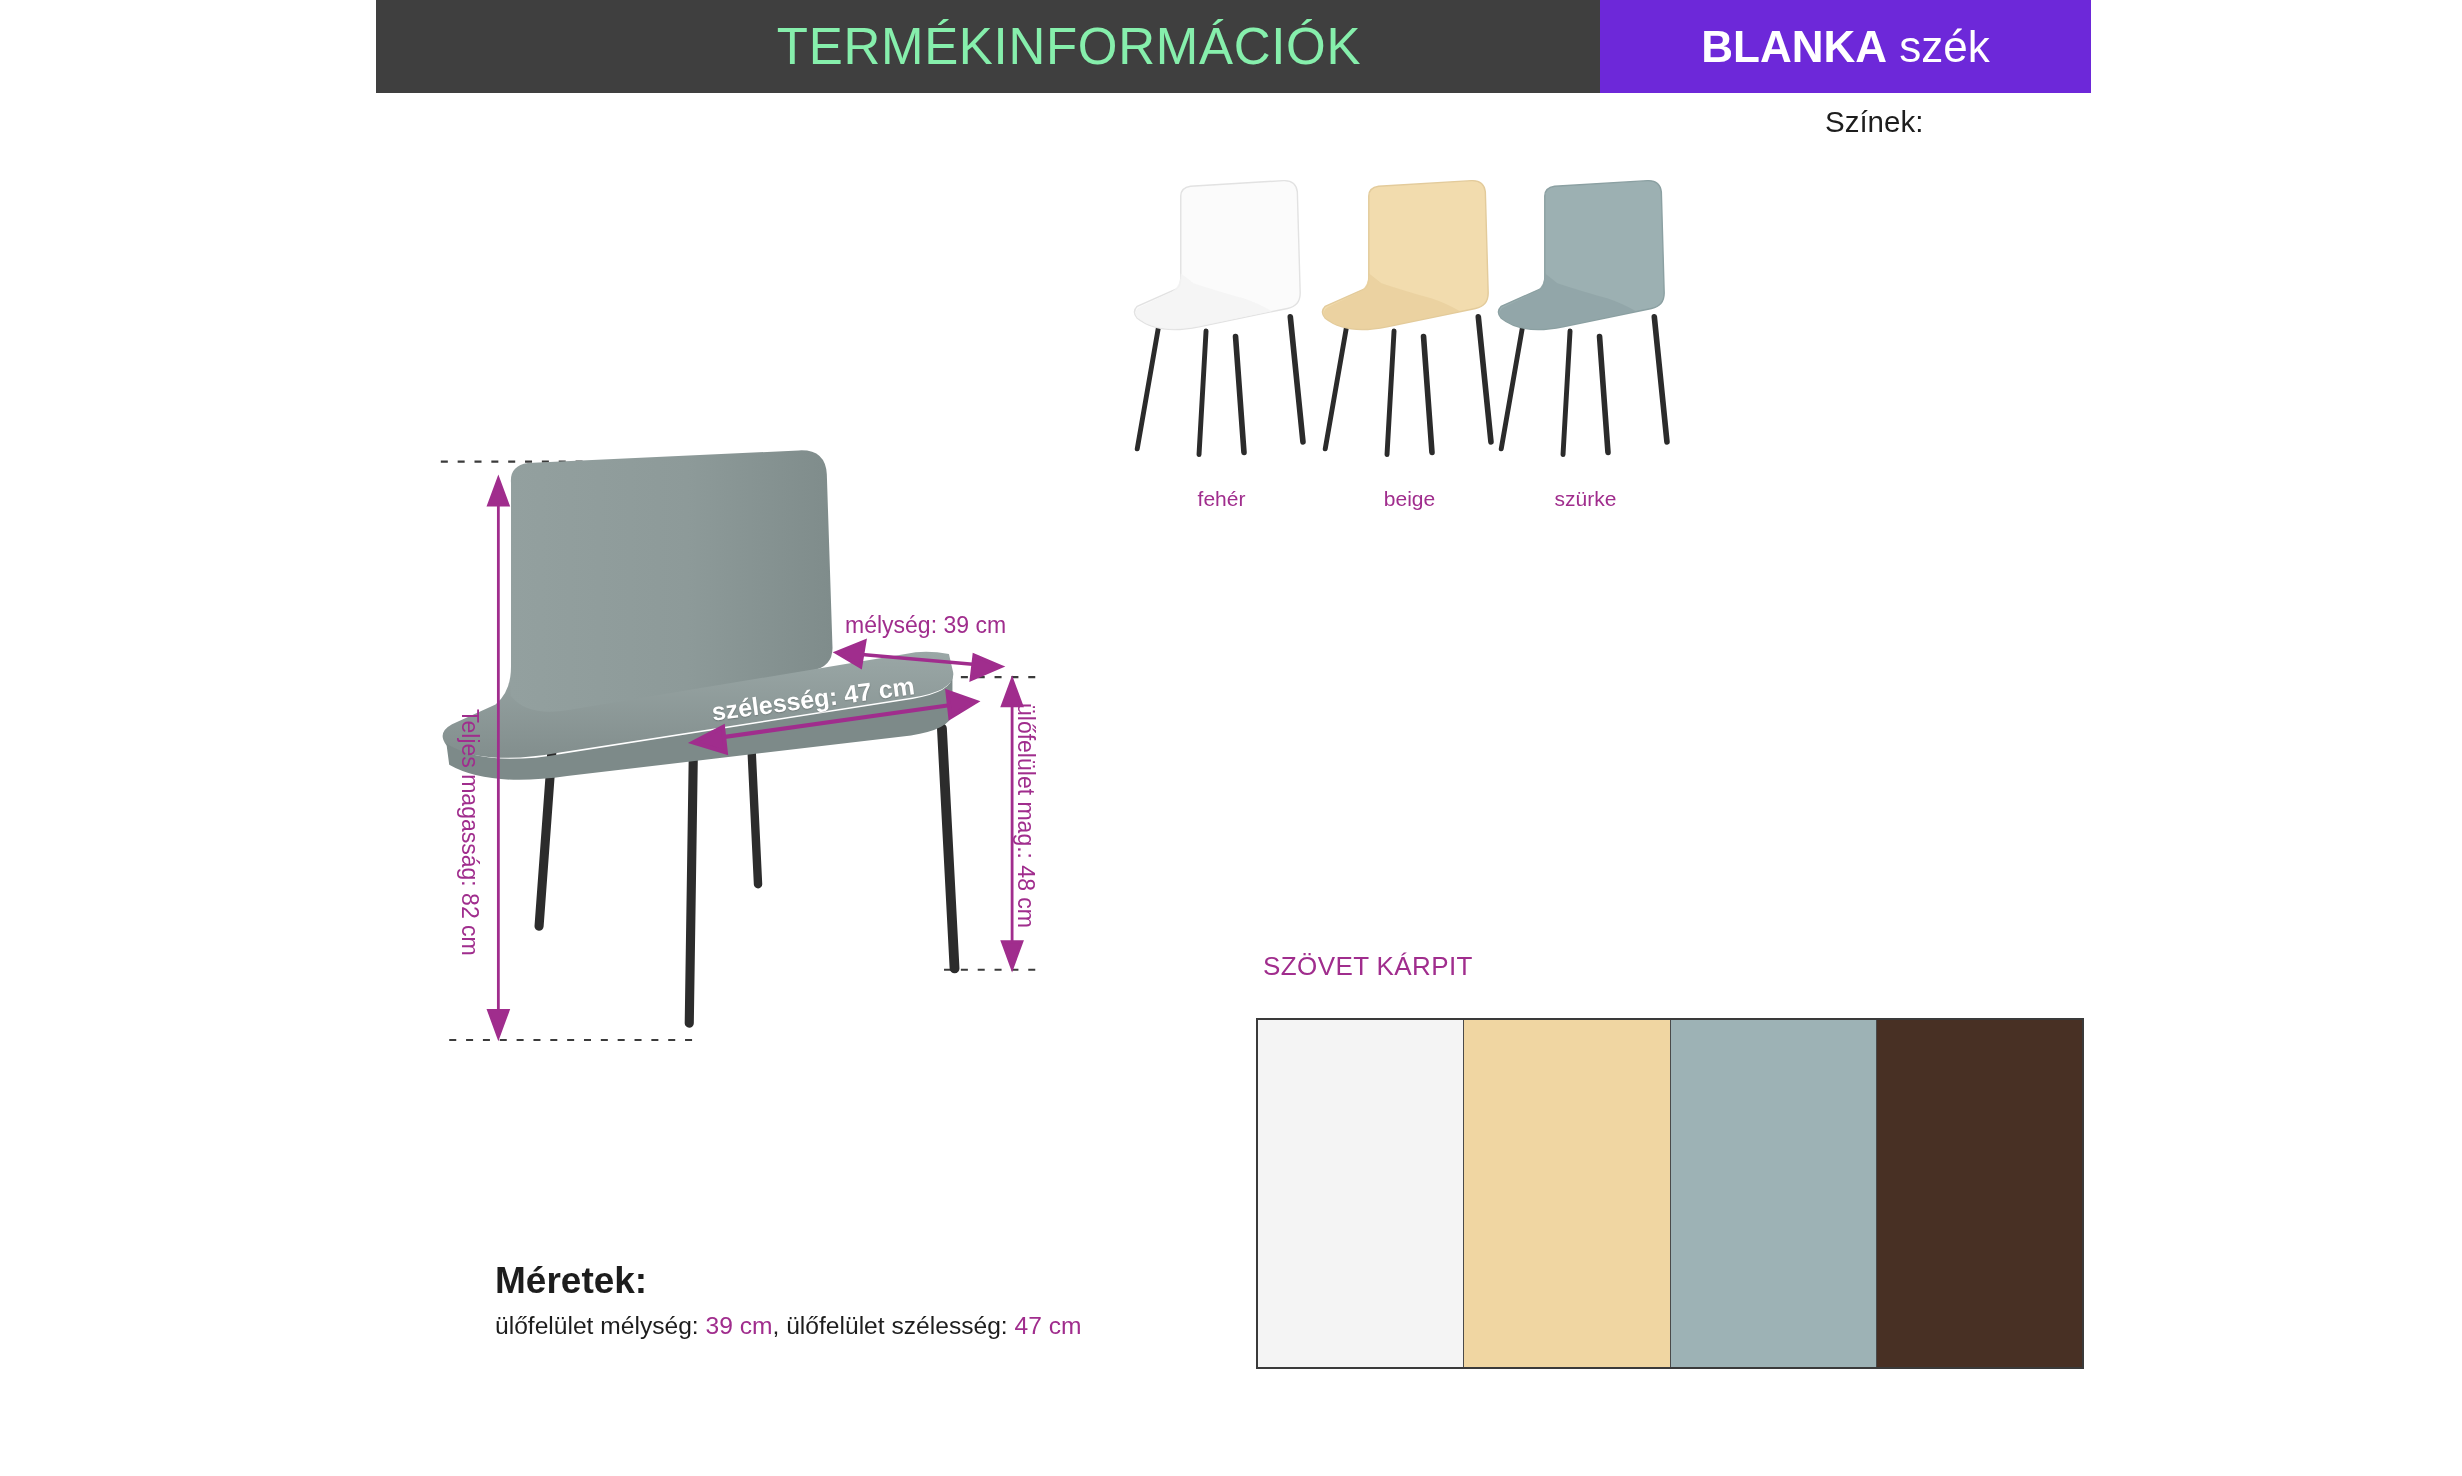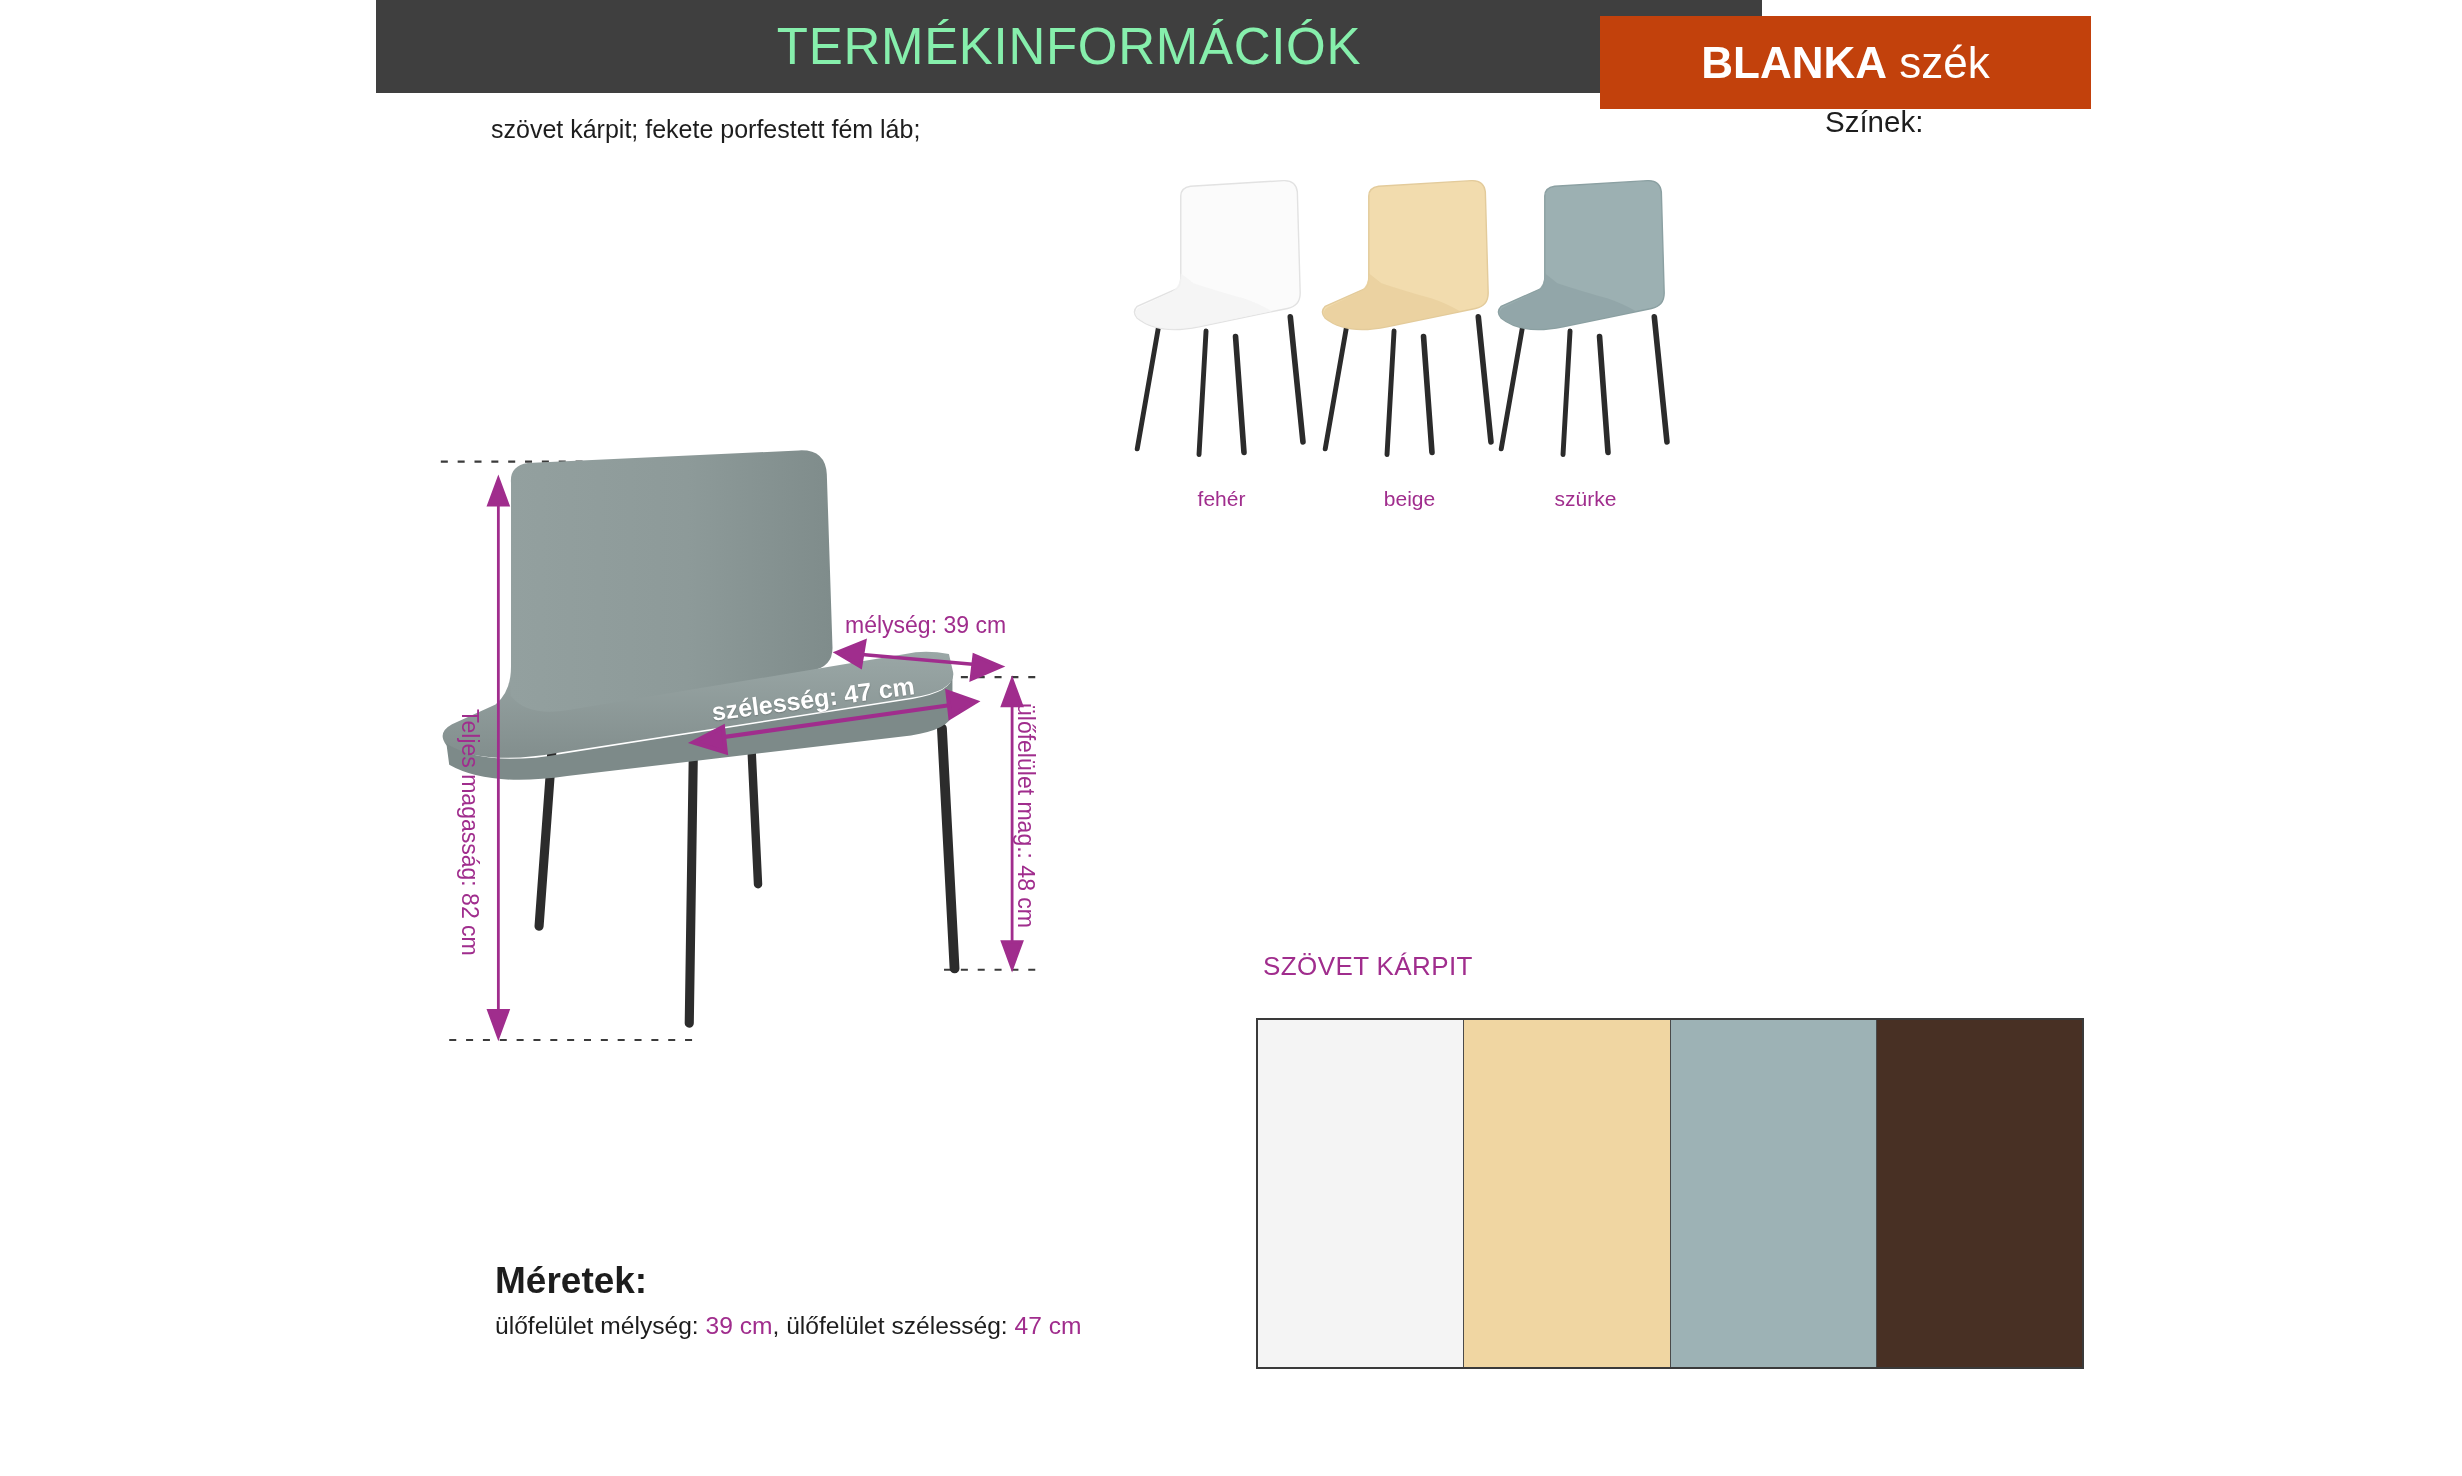--- a/index.html
+++ b/index.html
@@ -20,22 +20,22 @@
     display:flex;align-items:center;justify-content:center;
   }
   #header-dark-title{
     color:#86efac;
     font-size:51px;
     letter-spacing:0.7px;
     font-weight:400;
     white-space:nowrap;
   }
   #header-magenta{
-    left:1600px;top:16px;width:491px;height:93px;
-    background:#c2410c;
+    left:1600px;top:0;width:491px;height:93px;
+    background:#6d28d9;
     display:flex;align-items:center;justify-content:center;
   }
   #header-magenta-title{
     color:#ffffff;font-size:44px;font-weight:400;white-space:nowrap;
   }
   #header-magenta-title b{font-weight:700;}
 
   
   #desc{
     left:491px;top:112px;width:632px;
@@ -93,21 +93,20 @@
 
 <div class="abs" id="header-dark">
   <span id="header-dark-title">TERMÉKINFORMÁCIÓK</span>
 </div>
 
 <div class="abs" id="header-magenta">
   <span id="header-magenta-title"><b>BLANKA</b><span> szék</span></span>
 </div>
 
 <div class="abs" id="desc">
-  <div>szövet kárpit; fekete porfestett fém láb;</div>
 </div>
 
 <div class="abs" id="colors-heading">Színek:</div>
 
 <div class="abs" id="chair-row">
 
   <div class="chair-cell" style="left:0px;">
     <svg width="211" height="316" viewBox="0 0 300 450">
       <g id="legs-0" stroke="#2b2b2b" stroke-linecap="round" fill="none">
         <path d="M60 228 L30 400" stroke-width="7"></path>

